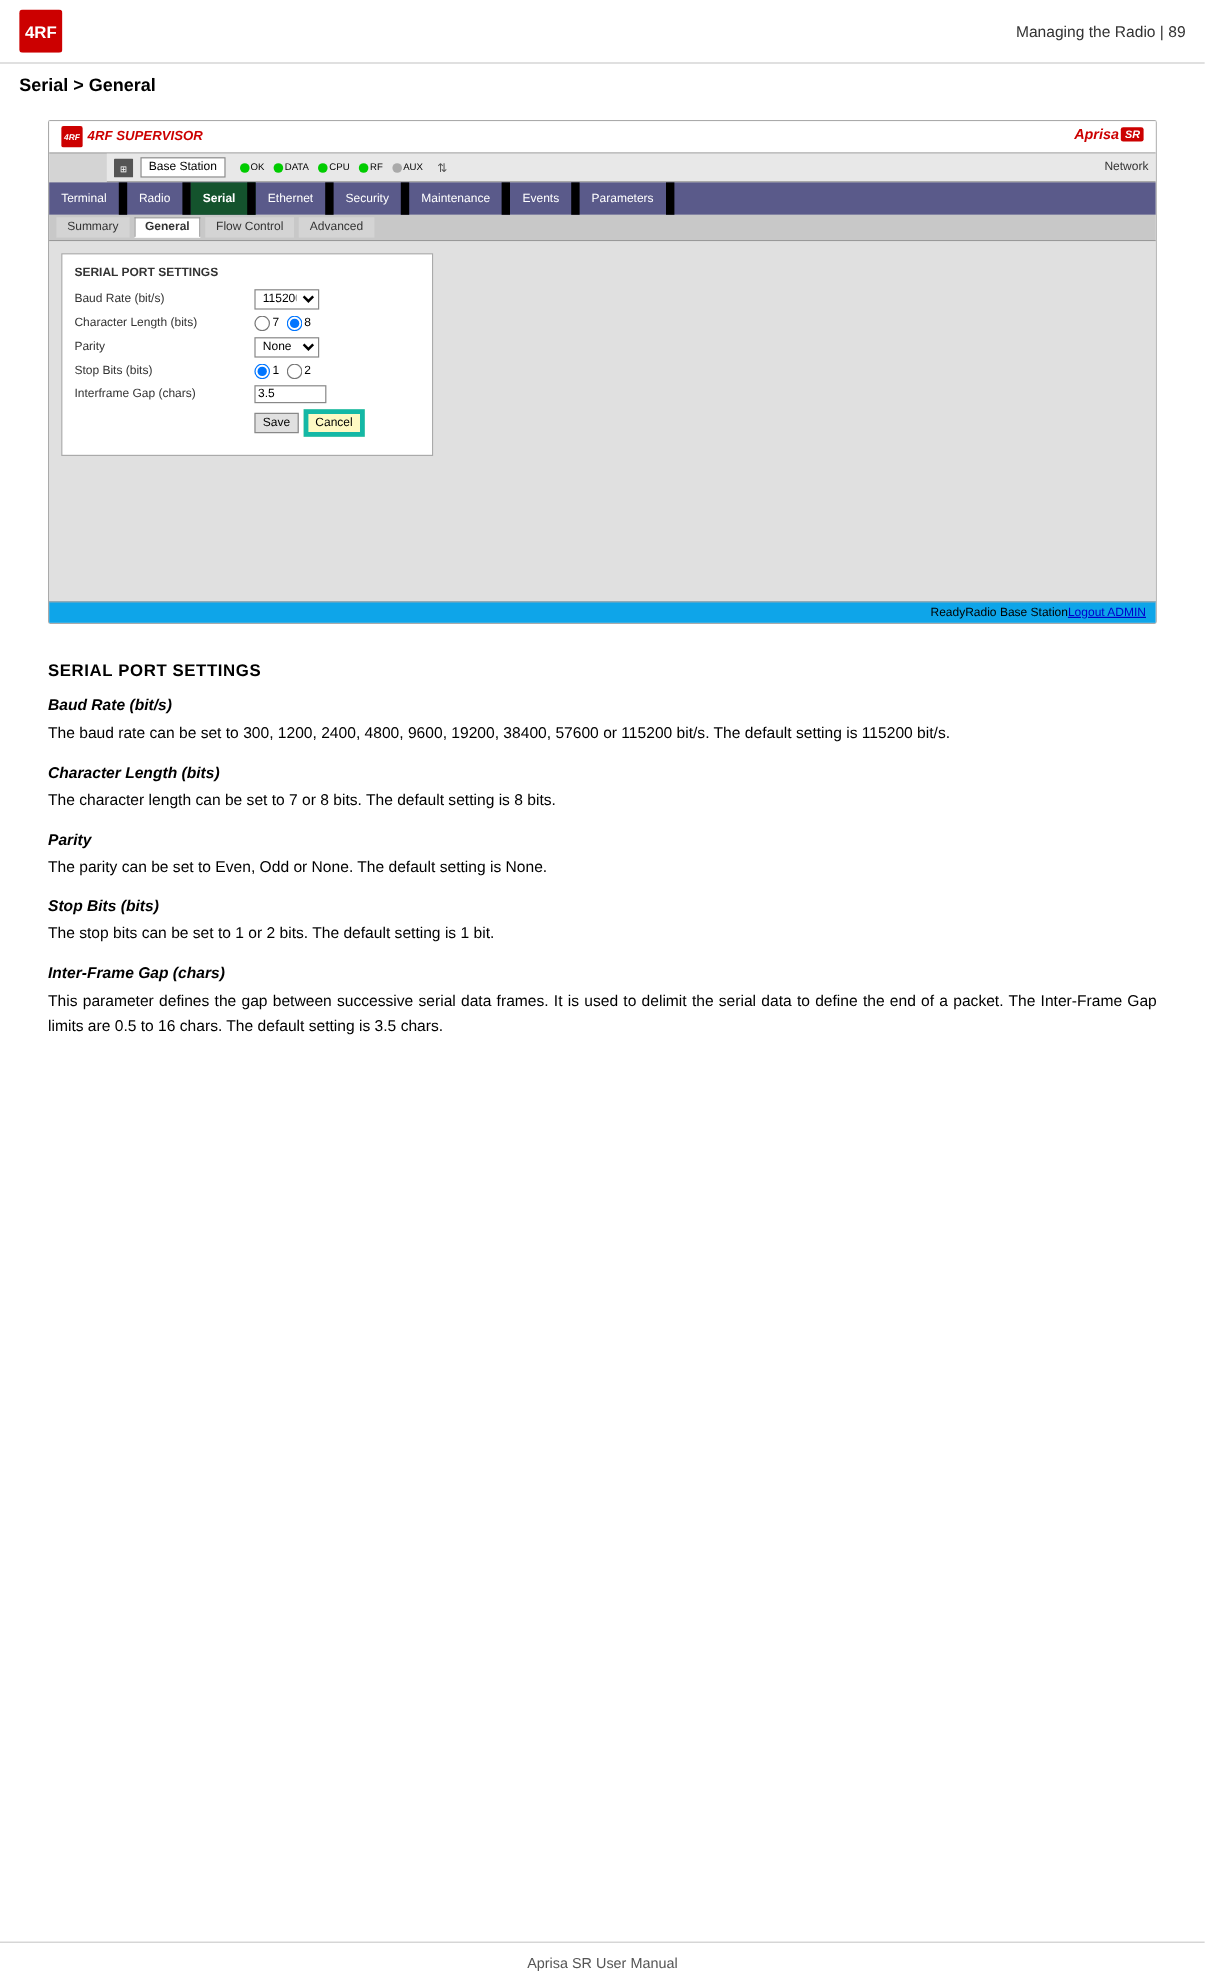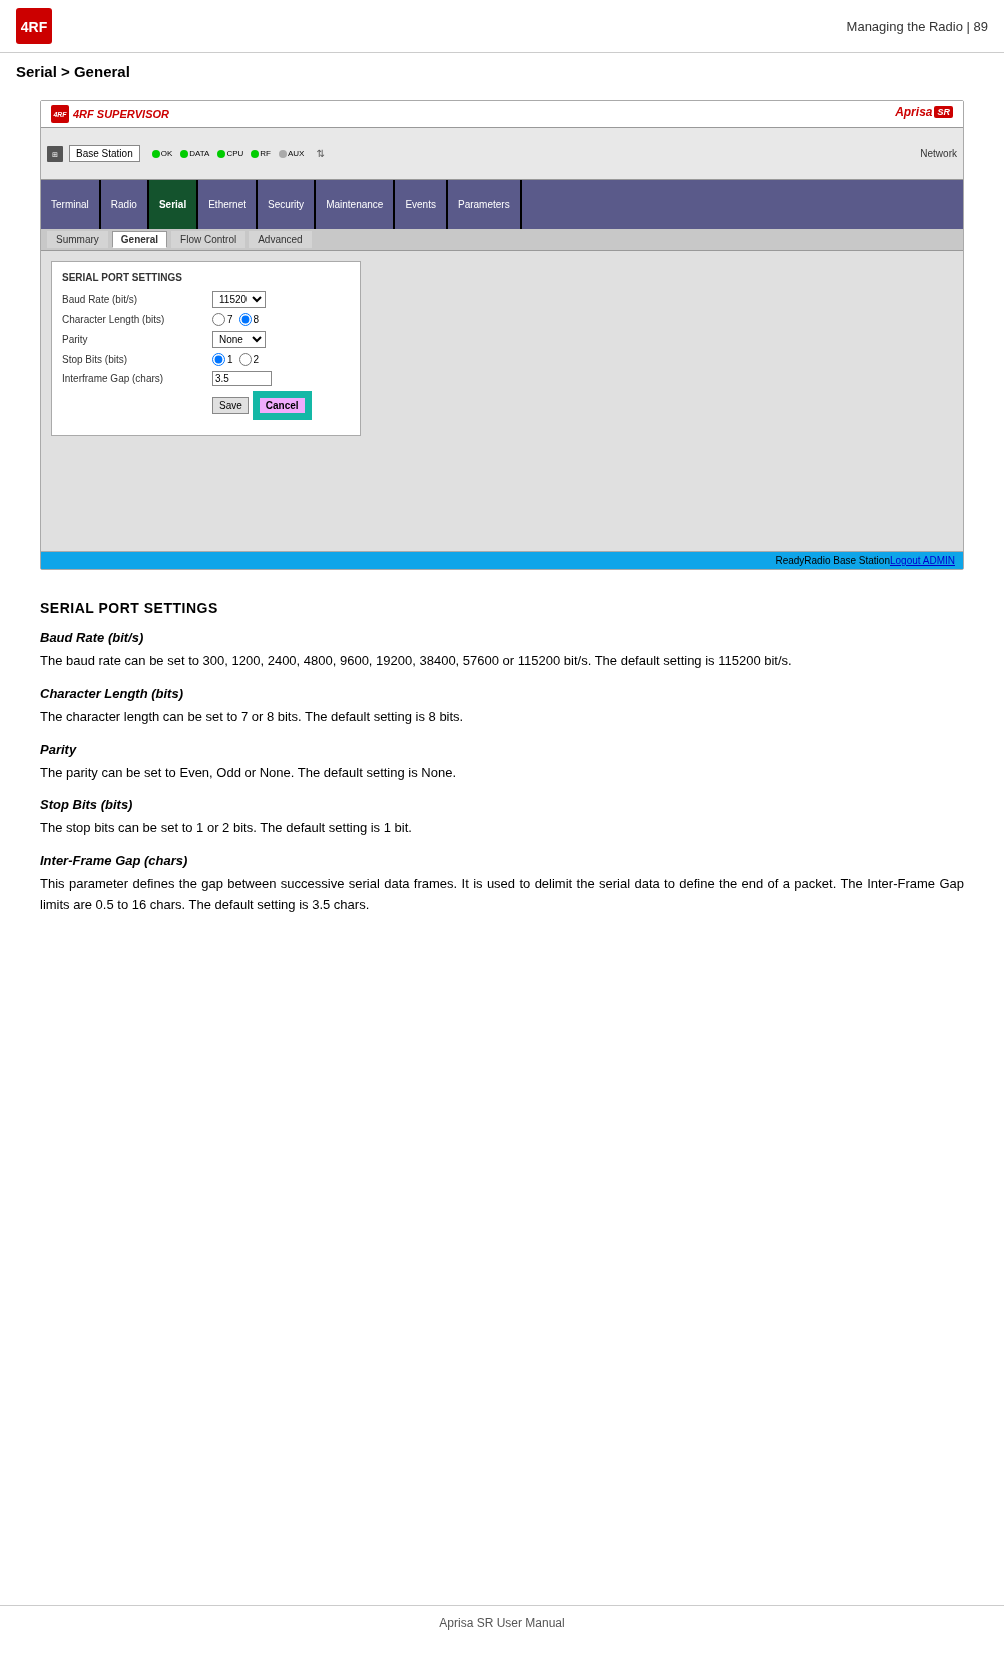--- a/index.html
+++ b/index.html
@@ -93,23 +93,24 @@
       padding: 1px 3px;
       border-radius: 2px;
       font-weight: bold;
     }
 
     
     .top-nav {
       background: #e8e8e8;
       display: flex;
       align-items: center;
-      padding: 17px 6px;
+      padding: 3px 6px;
       gap: 6px;
       border-bottom: 1px solid #999;
+      margin-left: 48px;
     }
     .nav-station-btn {
       background: #fff;
       border: 1px solid #888;
       padding: 2px 6px;
       font-size: 10px;
       display: flex;
       align-items: center;
       gap: 3px;
       cursor: pointer;
@@ -145,25 +146,25 @@
       color: #555;
     }
 
     
     .main-nav {
       background: #5a5a8a;
       display: flex;
       align-items: center;
     }
     .main-nav-item {
-      padding: 19px 10px;
+      padding: 8px 10px;
       font-size: 10px;
       color: #fff;
       cursor: pointer;
-      border-right: 2px solid #000000;
+      border-right: 7px solid #000000;
       text-align: right;
     }
     .main-nav-item.active {
       background: #14532d;
       font-weight: bold;
     }
 
     
     .sub-tabs {
       background: #c8c8c8;
@@ -250,24 +251,23 @@
       font-size: 10px;
       padding: 2px 6px;
       background: #e0e0e0;
       border: 1px solid #888;
       cursor: pointer;
       margin-right: 4px;
     }
     .btn-cancel {
       font-size: 10px;
       padding: 2px 6px;
-      background: #f0abfc;
-      border: 7px solid #14b8a6;
+      background: #fef9c3;
+      border: 4px solid #14b8a6;
       cursor: pointer;
-      font-weight: bold;
     }
 
     
     .status-bar {
       background: #0ea5e9;
       display: flex;
       align-items: center;
       justify-content: flex-end;
       padding: 3px 8px;
       font-size: 10px;
@@ -300,21 +300,21 @@
     .doc-paragraph {
       font-size: 13px;
       line-height: 1.6;
       margin-bottom: 10px;
       text-align: justify;
     }
 
     
     .page-footer {
       position: absolute;
-      bottom: 16px;
+      bottom: 3px;
       width: 100%;
       text-align: center;
       padding: 10px;
       font-size: 12px;
       color: #555;
       border-top: 1px solid #ccc;
     }
   </style>
 </head>
 <body>

